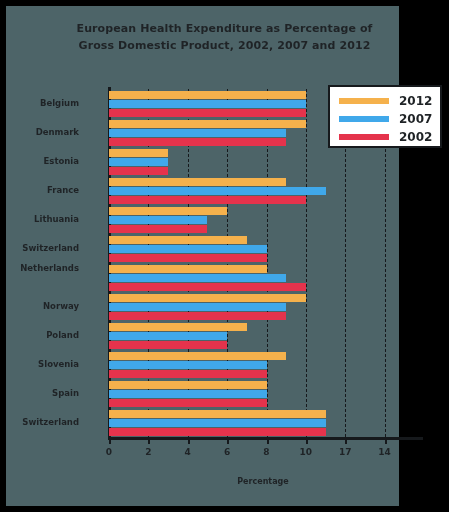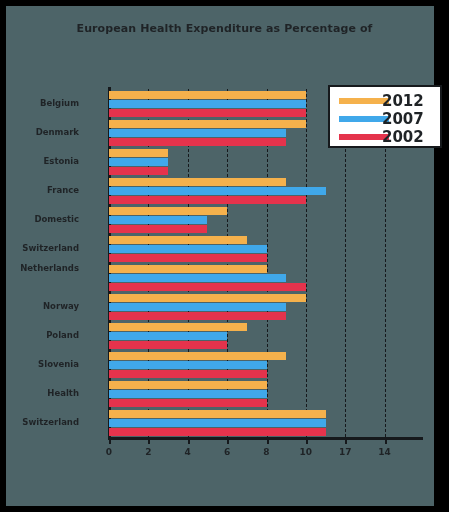--- a/index.html
+++ b/index.html
@@ -10,21 +10,21 @@
     width: 449px;
     height: 512px;
     background: #000000;
     font-family: "DejaVu Sans", sans-serif;
     overflow: hidden;
   }
   #chart-root {
     position: absolute;
     left: 6px;
     top: 6px;
-    width: 428px;
+    width: 393px;
     height: 500px;
     background: #4d6468;
   }
   .chart-title {
     position: absolute;
     left: 0;
     top: 14px;
     width: 437px;
     text-align: center;
     color: #1f2326;
@@ -143,49 +143,51 @@
   }
   .legend-swatch {
     position: absolute;
     left: 0;
     top: 4px;
     width: 50px;
     height: 6px;
   }
   .legend-label {
     position: absolute;
-    left: 43px;
+    left: 60px;
     top: 0;
-    font-size: 15px;
+    font-size: 12px;
     font-weight: bold;
     color: #1f2326;
     line-height: 14px;
   }
 </style>
 </head>
 <body>
 
 <div id="chart-root">
 
   <div class="chart-title">
     <div>European Health Expenditure as Percentage of</div>
+    <div>Gross Domestic Product, 2002, 2007 and 2012</div>
   </div>
 
   <div id="plot">
     <div id="plot-inner">
         <div class="gridline" style="left: 45.375px;"></div>
         <div class="gridline" style="left: 84.75px;"></div>
         <div class="gridline" style="left: 124.125px;"></div>
         <div class="gridline" style="left: 163.5px;"></div>
         <div class="gridline" style="left: 202.875px;"></div>
         <div class="gridline" style="left: 242.25px;"></div>
         <div class="gridline" style="left: 281.625px;"></div>
       </div>
     <div class="axis-y-line"></div>
     <div class="axis-x-line"></div>
+    <div class="xaxis-title">Percentage</div>
   <div class="xtick" style="left: 6px;"></div>
       <div class="xtick-label" style="left: 6px;">0</div>
       <div class="xtick" style="left: 45.375px;"></div>
       <div class="xtick-label" style="left: 45.375px;">2</div>
       <div class="xtick" style="left: 84.75px;"></div>
       <div class="xtick-label" style="left: 84.75px;">4</div>
       <div class="xtick" style="left: 124.125px;"></div>
       <div class="xtick-label" style="left: 124.125px;">6</div>
       <div class="xtick" style="left: 163.5px;"></div>
       <div class="xtick-label" style="left: 163.5px;">8</div>
@@ -217,21 +219,21 @@
         <div class="bar y2012" style="top: 1.5px; width: 177.188px;"></div>
         <div class="bar y2007" style="top: 10.5px; width: 216.562px;"></div>
         <div class="bar y2002" style="top: 19.5px; width: 196.875px;"></div>
       </div>
       <div class="ylabel" style="top: 95.5px;">France</div>
       <div class="group" style="top: 116px; height: 29px;">
         <div class="bar y2012" style="top: 1.5px; width: 118.125px;"></div>
         <div class="bar y2007" style="top: 10.5px; width: 98.4375px;"></div>
         <div class="bar y2002" style="top: 19.5px; width: 98.4375px;"></div>
       </div>
-      <div class="ylabel" style="top: 124.5px;">Domestic</div>
+      <div class="ylabel" style="top: 124.5px;">Lithuania</div>
       <div class="group" style="top: 145px; height: 29px;">
         <div class="bar y2012" style="top: 1.5px; width: 137.812px;"></div>
         <div class="bar y2007" style="top: 10.5px; width: 157.5px;"></div>
         <div class="bar y2002" style="top: 19.5px; width: 157.5px;"></div>
       </div>
       <div class="ylabel" style="top: 153.5px;">Switzerland</div>
       <div class="group" style="top: 174px; height: 29px;">
         <div class="bar y2012" style="top: 1.5px; width: 157.5px;"></div>
         <div class="bar y2007" style="top: 10.5px; width: 177.188px;"></div>
         <div class="bar y2002" style="top: 19.5px; width: 196.875px;"></div>
@@ -253,21 +255,21 @@
         <div class="bar y2012" style="top: 1.5px; width: 177.188px;"></div>
         <div class="bar y2007" style="top: 10.5px; width: 157.5px;"></div>
         <div class="bar y2002" style="top: 19.5px; width: 157.5px;"></div>
       </div>
       <div class="ylabel" style="top: 269.5px;">Slovenia</div>
       <div class="group" style="top: 290px; height: 29px;">
         <div class="bar y2012" style="top: 1.5px; width: 157.5px;"></div>
         <div class="bar y2007" style="top: 10.5px; width: 157.5px;"></div>
         <div class="bar y2002" style="top: 19.5px; width: 157.5px;"></div>
       </div>
-      <div class="ylabel" style="top: 298.5px;">Health</div>
+      <div class="ylabel" style="top: 298.5px;">Spain</div>
       <div class="group" style="top: 319px; height: 29px;">
         <div class="bar y2012" style="top: 1.5px; width: 216.562px;"></div>
         <div class="bar y2007" style="top: 10.5px; width: 216.562px;"></div>
         <div class="bar y2002" style="top: 19.5px; width: 216.562px;"></div>
       </div>
       <div class="ylabel" style="top: 327.5px;">Switzerland</div>
     </div>
 
   <div id="legend">
     <div class="legend-row" style="top:7px">

